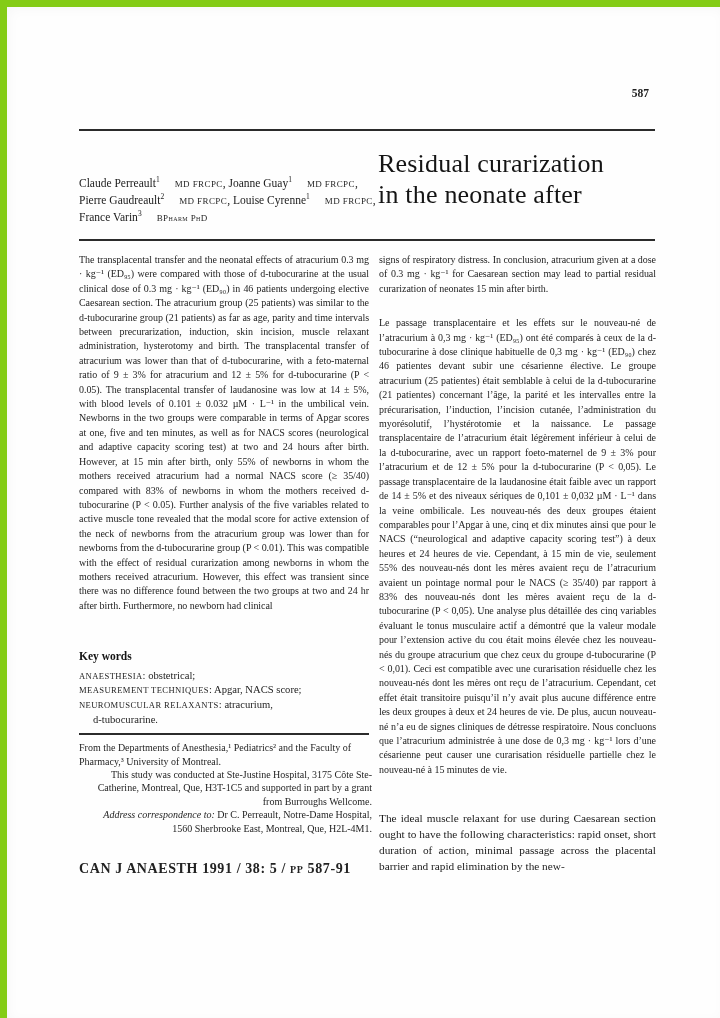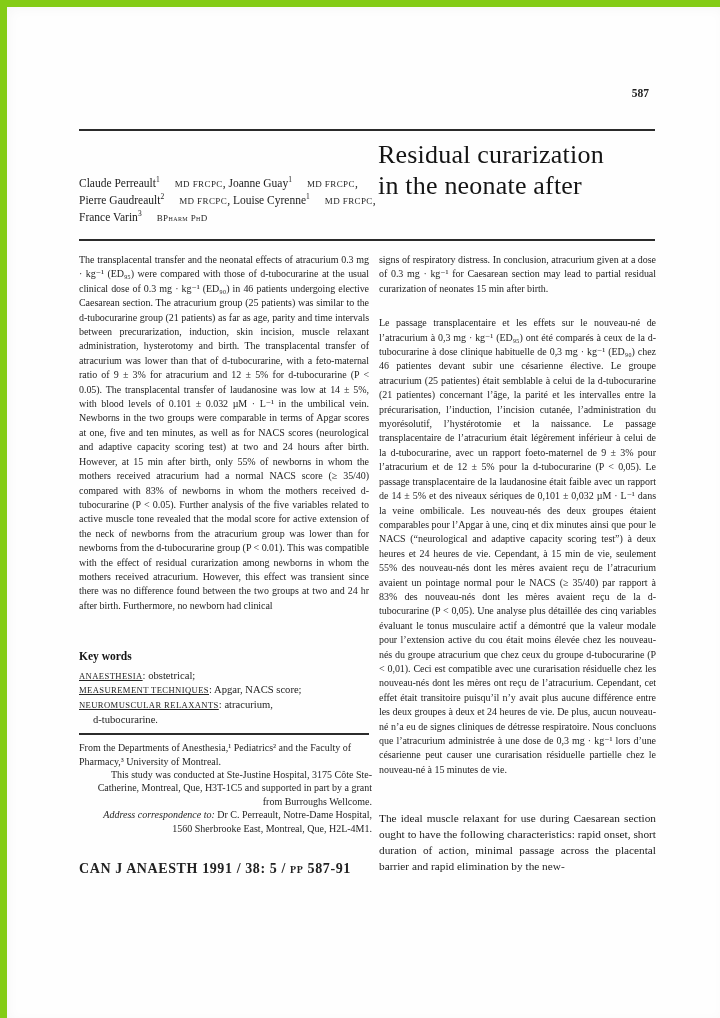--- a/index.html
+++ b/index.html
@@ -21,21 +21,21 @@
   }
   .page-number {
     position: absolute; top: 80px; right: 76px;
     font-size: 11.5px; font-weight: bold; color: #222;
   }
   .rule { position: absolute; left: 72px; width: 576px; background: #2b2b2b; }
   .rule-top { top: 122px; height: 2px; }
   .rule-mid { top: 232px; height: 2px; }
 
   .title {
-    position: absolute; left: 371px; top: 132px; width: 278px;
+    position: absolute; left: 371px; top: 141px; width: 278px;
     margin: 0; font-weight: 400; font-size: 26px; line-height: 31px;
     letter-spacing: 0.2px; color: #141414;
   }
   .title .title-line { display: block; }
 
   .authors {
     position: absolute; left: 72px; top: 168px; width: 296px;
     font-size: 11.5px; line-height: 16px; color: #1a1a1a;
   }
   .author-line { white-space: nowrap; }
@@ -52,21 +52,21 @@
   .abstract {
     margin: 0; 
     font-size: 10px; line-height: 14.4px;
     text-align: justify; letter-spacing: -0.05px;
     color: #1d1d1d;
   }
   .abstract.french { margin-top: 20px; }
 
   .keywords { margin-top: 36px; font-size: 10.6px; line-height: 14.6px; }
   .kw-heading { font-weight: bold; font-size: 11.5px; margin-bottom: 5px; color: #141414; }
-  .kw-term { font-size: 8.6px; letter-spacing: 0.4px; color: #232323; text-decoration: underline; }
+  .kw-term { font-size: 8.6px; letter-spacing: 0.4px; color: #232323; }
   .kw-cont { padding-left: 14px; }
 
   .kw-rule { margin-top: 6px; width: 290px; height: 2px; background: #2b2b2b; }
 
   .footnotes { margin-top: 6px; font-size: 10px; line-height: 13.4px; color: #1e1e1e; width: 293px; }
   .footnotes p { margin: 0; text-align: left; }
   .footnotes .indent { text-indent: 11px; text-align: right; }
   .it { font-style: italic; }
 
   .journal-footer {

